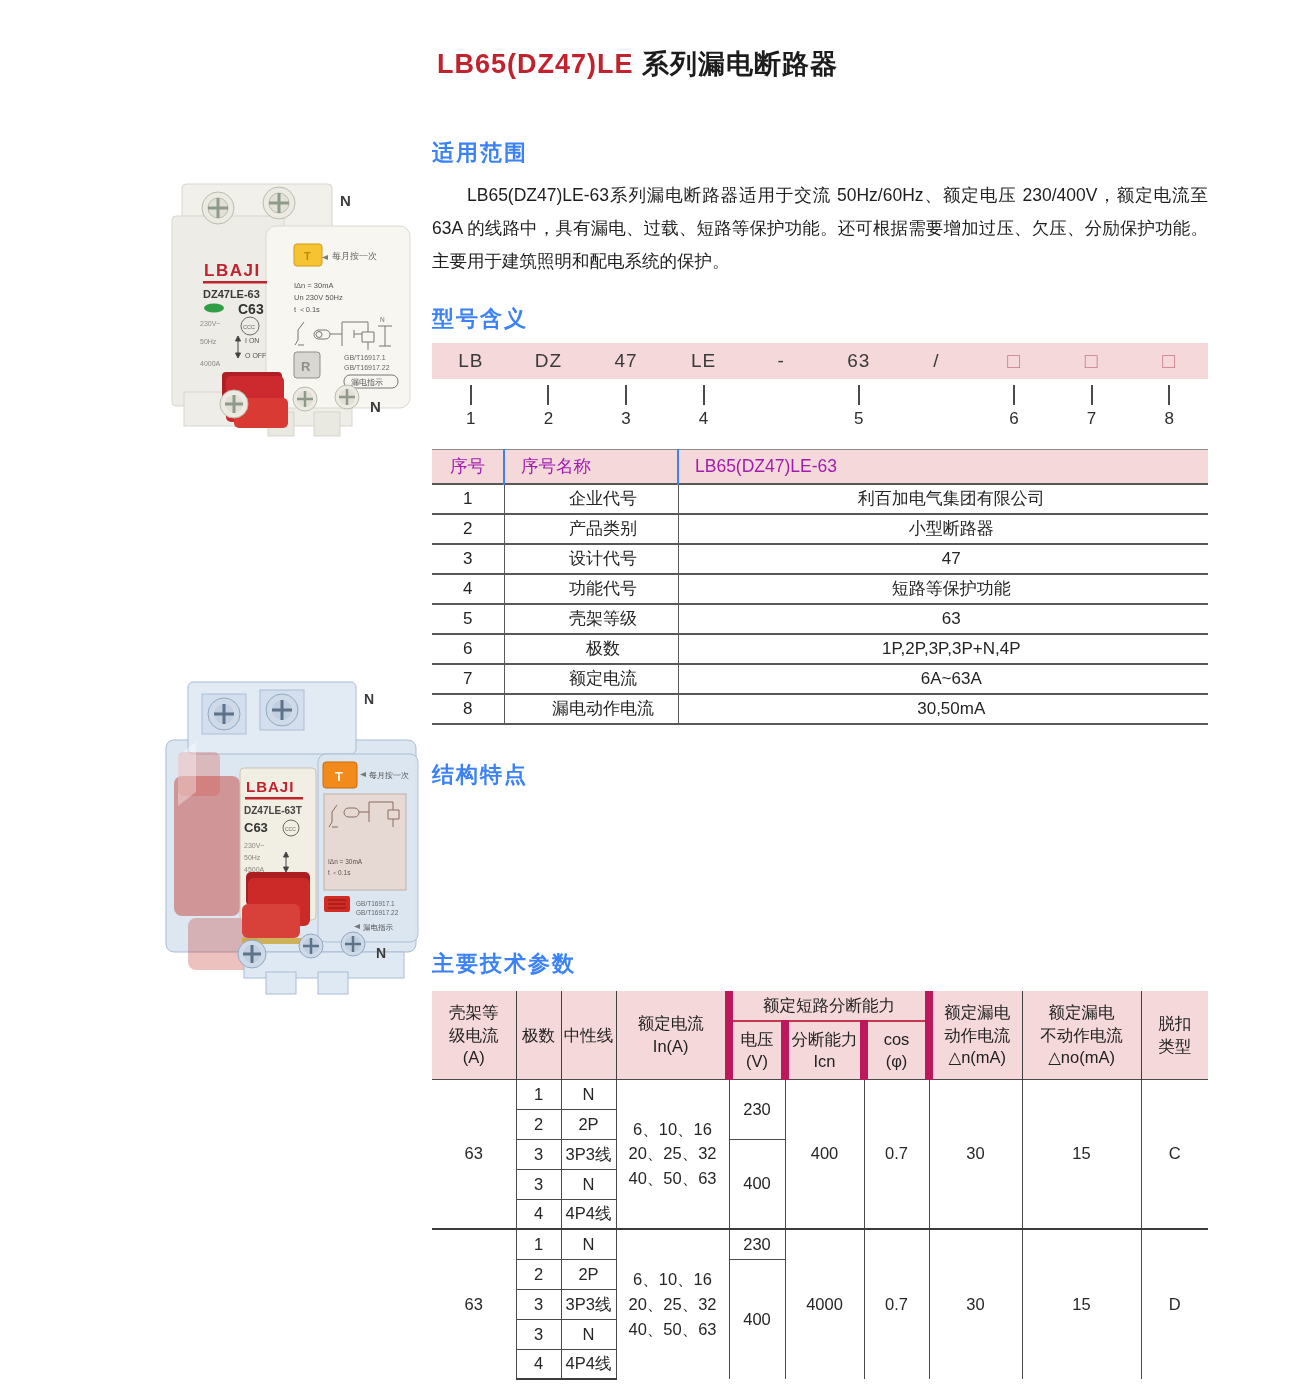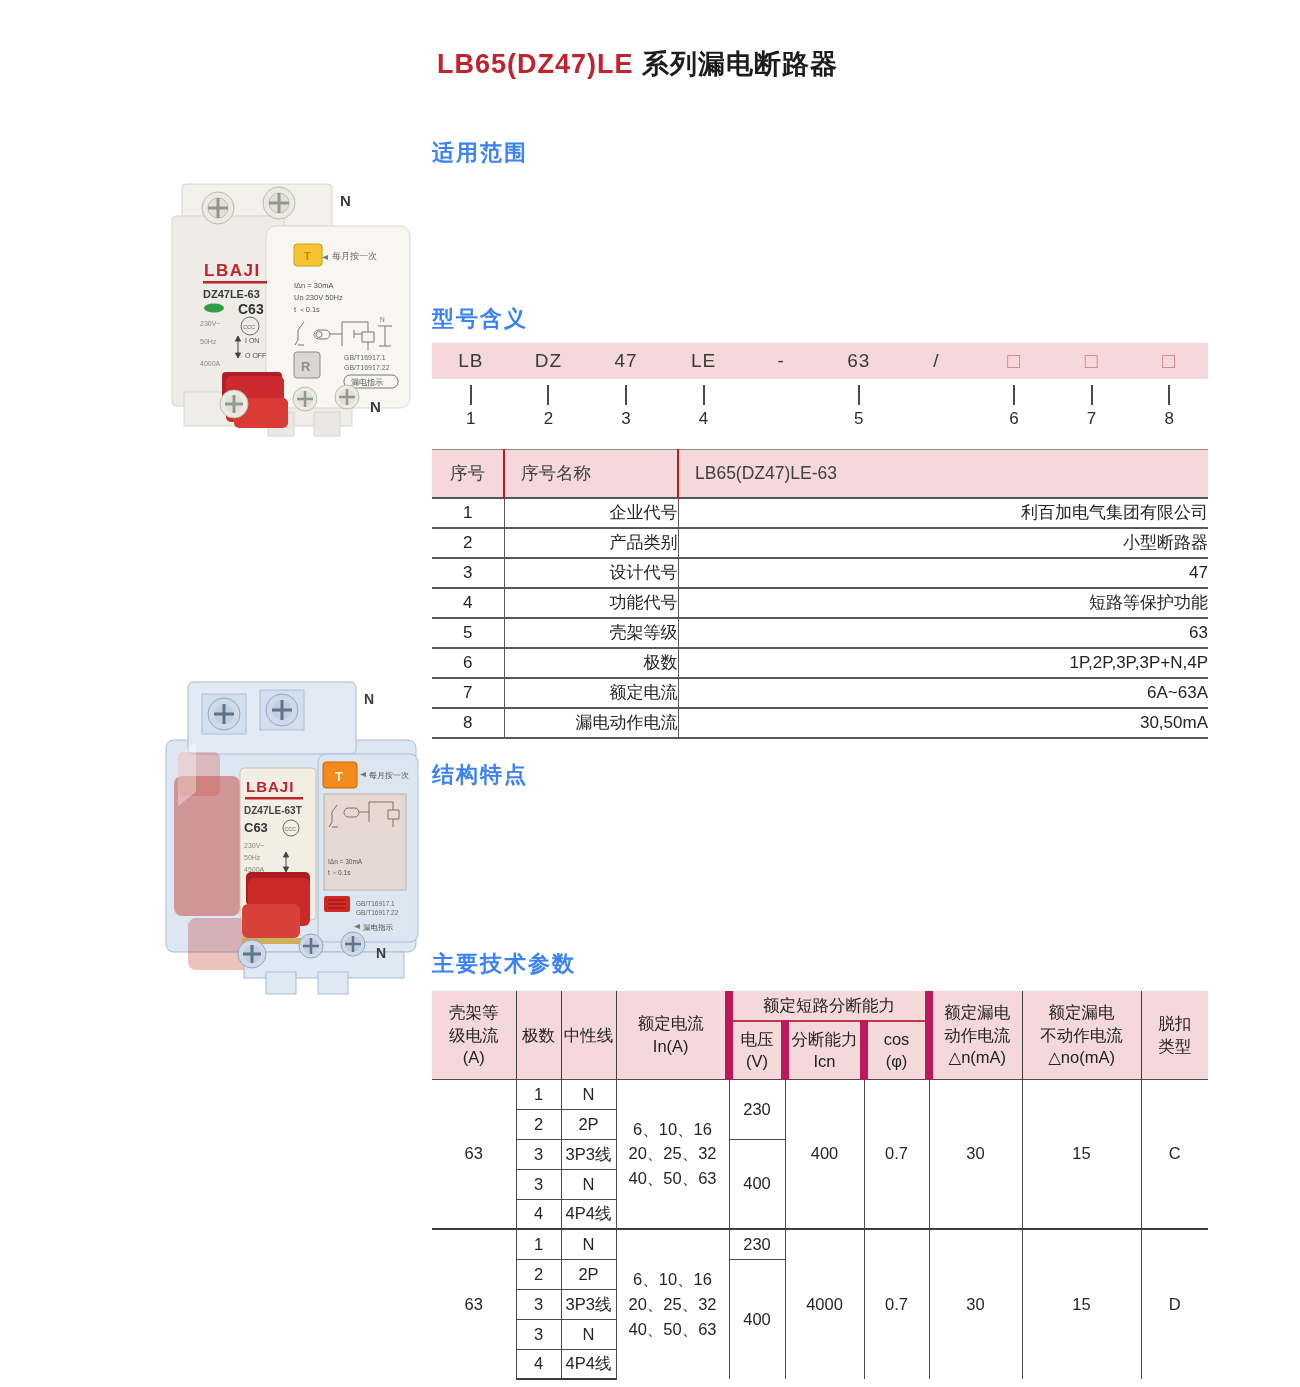--- a/index.html
+++ b/index.html
@@ -28,27 +28,27 @@
            display:grid; grid-template-columns:repeat(10,1fr); }
   .ticks .tcell { text-align:center; }
   .ticks .bar { display:inline-block; width:2px; height:20px; background:#4a4a4a; }
   .nums { position:absolute; left:0; top:393px; width:776px;
           display:grid; grid-template-columns:repeat(10,1fr); text-align:center; font-size:17px; color:#2d2d2d; }
 
   
   table { border-collapse:collapse; table-layout:fixed; }
   .code-table { position:absolute; left:0; top:433px; width:776px; }
   .code-table th {
-    background:#f5d8da; height:48px; font-size:17.5px; font-weight:normal; color:#404040;
+    background:#f5d8da; height:34px; font-size:17.5px; font-weight:normal; color:#a21caf;
     border-top:1px solid #8a8a8a; text-align:left; padding-left:16px;
   }
   .code-table th:first-child { text-align:center; padding-left:0; }
-  .code-table th + th { border-left:2px solid #b91c1c; }
+  .code-table th + th { border-left:2px solid #3b82f6; }
   .code-table td {
-    height:30px; font-size:17px; color:#242424; border-top:2px solid #585858; text-align:right; padding-left:16px;
+    height:30px; font-size:17px; color:#242424; border-top:2px solid #585858; text-align:center; padding-left:16px;
     background:#fff;
   }
   .code-table td:first-child { text-align:center; padding-left:0; }
   .code-table td + td { border-left:1.5px solid #585858; }
   .code-table tr:last-child td { border-bottom:2px solid #585858; }
   .code-table td.name { padding-left:24px; }
 
   
   .tech-table { position:absolute; left:0; top:975px; width:776px; }
   .tech-table th {
@@ -251,20 +251,21 @@
       </g>
       <text x="228" y="302" font-size="14" font-weight="bold" fill="#3c3c3c">N</text>
 
       <path d="M30 100 l18 -14 v50 l-18 14 z" fill="#ffffff" opacity="0.35"></path>
     </svg>
   </div>
 
   <div class="col">
 
     <div class="sec-h" style="top:122px;">适用范围</div>
+    <div class="para" style="top:163px;">LB65(DZ47)LE-63系列漏电断路器适用于交流 50Hz/60Hz、额定电压 230/400V，额定电流至 63A 的线路中，具有漏电、过载、短路等保护功能。还可根据需要增加过压、欠压、分励保护功能。主要用于建筑照明和配电系统的保护。</div>
 
     <div class="sec-h" style="top:288px;">型号含义</div>
 
     <div class="strip">
       <span class="seg">LB</span>
       <span class="seg">DZ</span>
       <span class="seg">47</span>
       <span class="seg">LE</span>
       <span class="seg">-</span>
       <span class="seg">63</span>

